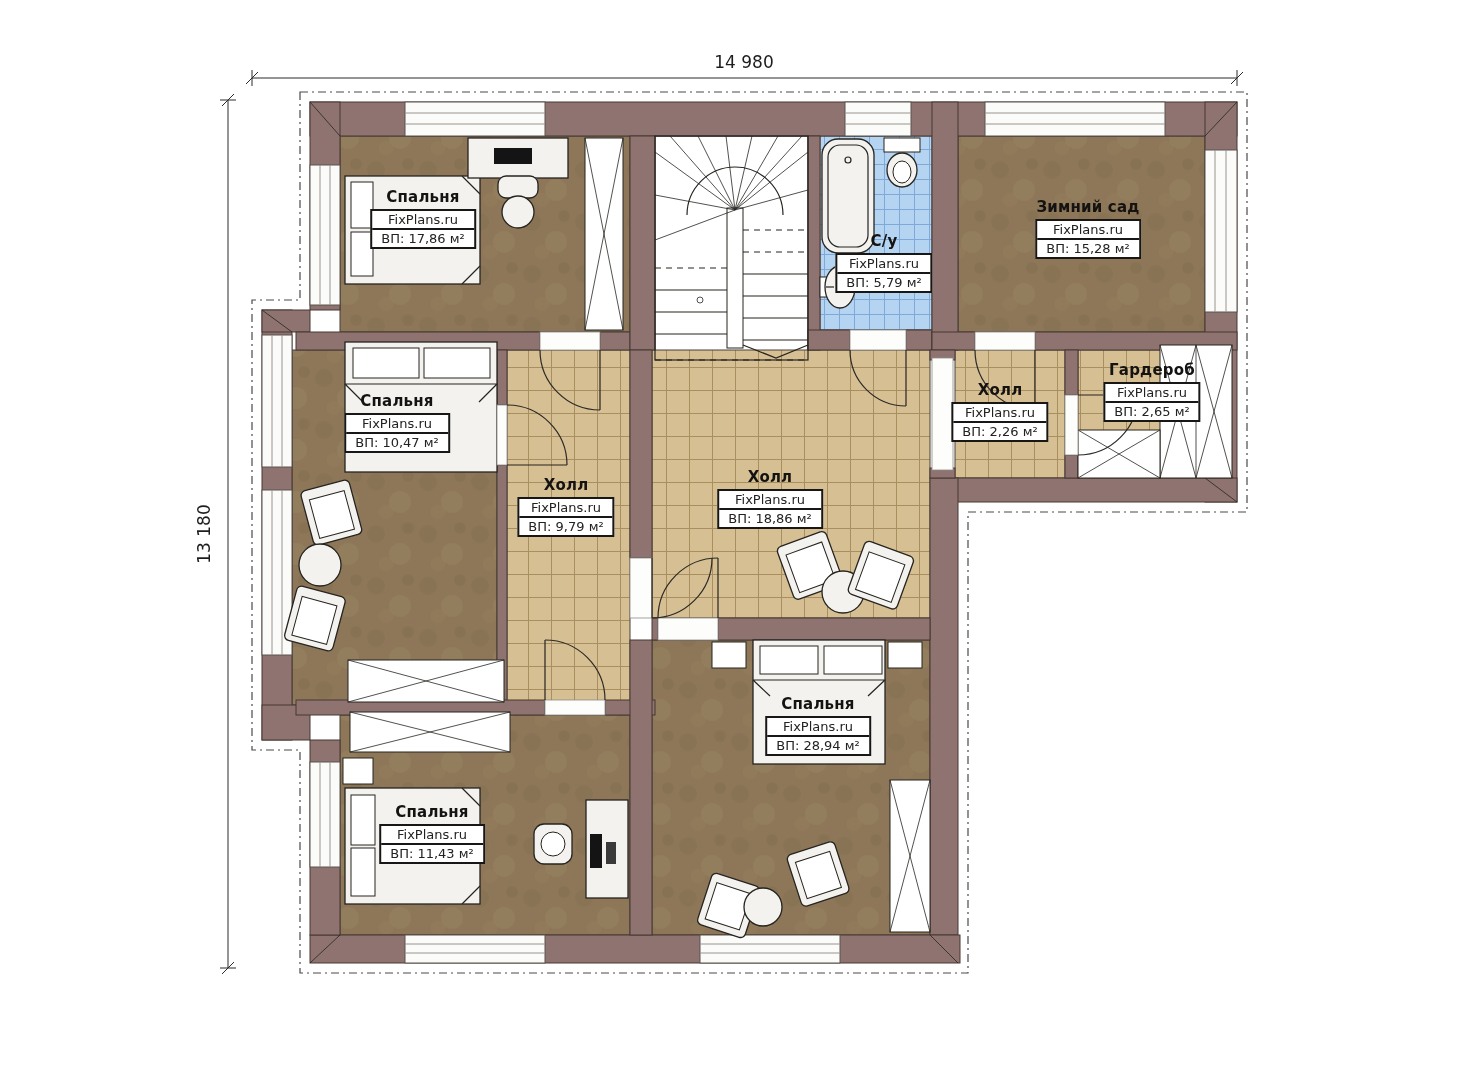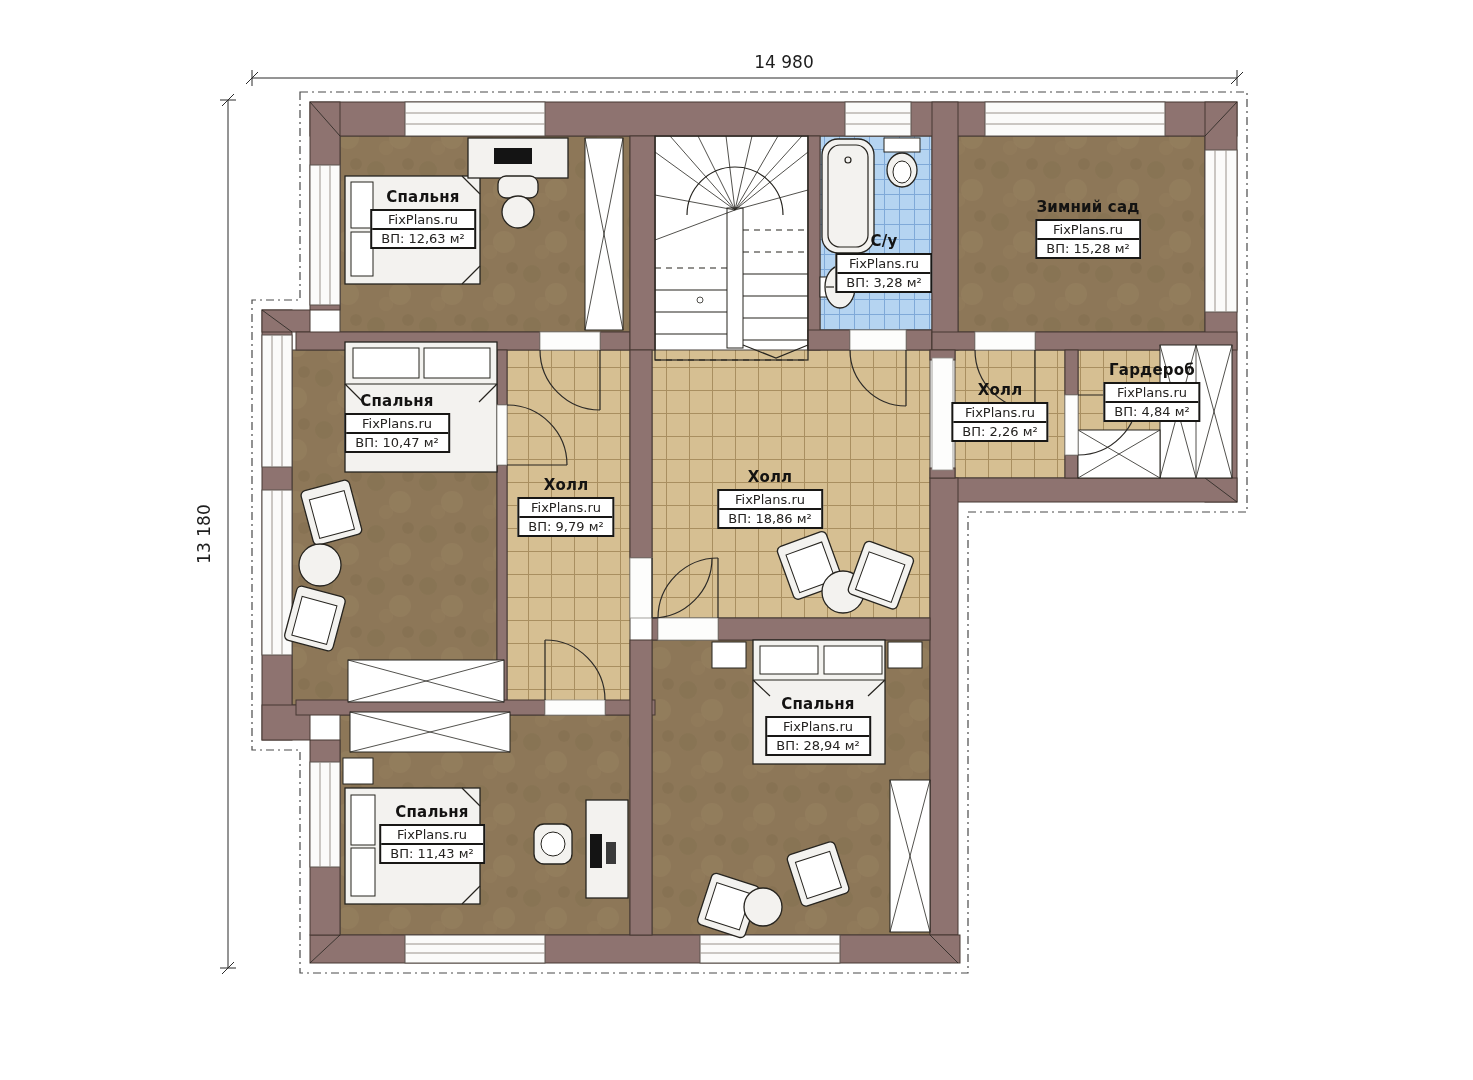--- a/index.html
+++ b/index.html
@@ -345,44 +345,44 @@
   </g>
   <g>
     <line class="dimln" x1="228" y1="100" x2="228" y2="968"></line>
     <line class="dimln" x1="220" y1="100" x2="236" y2="100"></line>
     <line class="dimln" x1="220" y1="968" x2="236" y2="968"></line>
     <line class="dimln" x1="222" y1="106" x2="234" y2="94"></line>
     <line class="dimln" x1="222" y1="974" x2="234" y2="962"></line>
   </g>
 </svg>
 
-<div class="dim-label dim-top" style="left:784px;top:52px">14 980</div>
+<div class="dim-label dim-top" style="left:744px;top:52px">14 980</div>
 <div class="dim-label dim-left" style="left:204px;top:534px">13 180</div>
 
 <div class="room-label" style="left:423px;top:188px">
   <div class="room-name">Спальня</div>
   <div class="room-box">
     <div class="room-brand">FixPlans.ru</div>
-    <div class="room-area">ВП: 12,63 м²</div>
+    <div class="room-area">ВП: 17,86 м²</div>
   </div>
 </div>
 
 <div class="room-label" style="left:1088px;top:198px">
   <div class="room-name">Зимний сад</div>
   <div class="room-box">
     <div class="room-brand">FixPlans.ru</div>
     <div class="room-area">ВП: 15,28 м²</div>
   </div>
 </div>
 
 <div class="room-label" style="left:884px;top:232px">
   <div class="room-name">С/у</div>
   <div class="room-box">
     <div class="room-brand">FixPlans.ru</div>
-    <div class="room-area">ВП: 3,28 м²</div>
+    <div class="room-area">ВП: 5,79 м²</div>
   </div>
 </div>
 
 <div class="room-label" style="left:397px;top:392px">
   <div class="room-name">Спальня</div>
   <div class="room-box">
     <div class="room-brand">FixPlans.ru</div>
     <div class="room-area">ВП: 10,47 м²</div>
   </div>
 </div>
@@ -408,21 +408,21 @@
   <div class="room-box">
     <div class="room-brand">FixPlans.ru</div>
     <div class="room-area">ВП: 2,26 м²</div>
   </div>
 </div>
 
 <div class="room-label" style="left:1152px;top:361px">
   <div class="room-name">Гардероб</div>
   <div class="room-box">
     <div class="room-brand">FixPlans.ru</div>
-    <div class="room-area">ВП: 4,84 м²</div>
+    <div class="room-area">ВП: 2,65 м²</div>
   </div>
 </div>
 
 <div class="room-label" style="left:818px;top:695px">
   <div class="room-name">Спальня</div>
   <div class="room-box">
     <div class="room-brand">FixPlans.ru</div>
     <div class="room-area">ВП: 28,94 м²</div>
   </div>
 </div>

